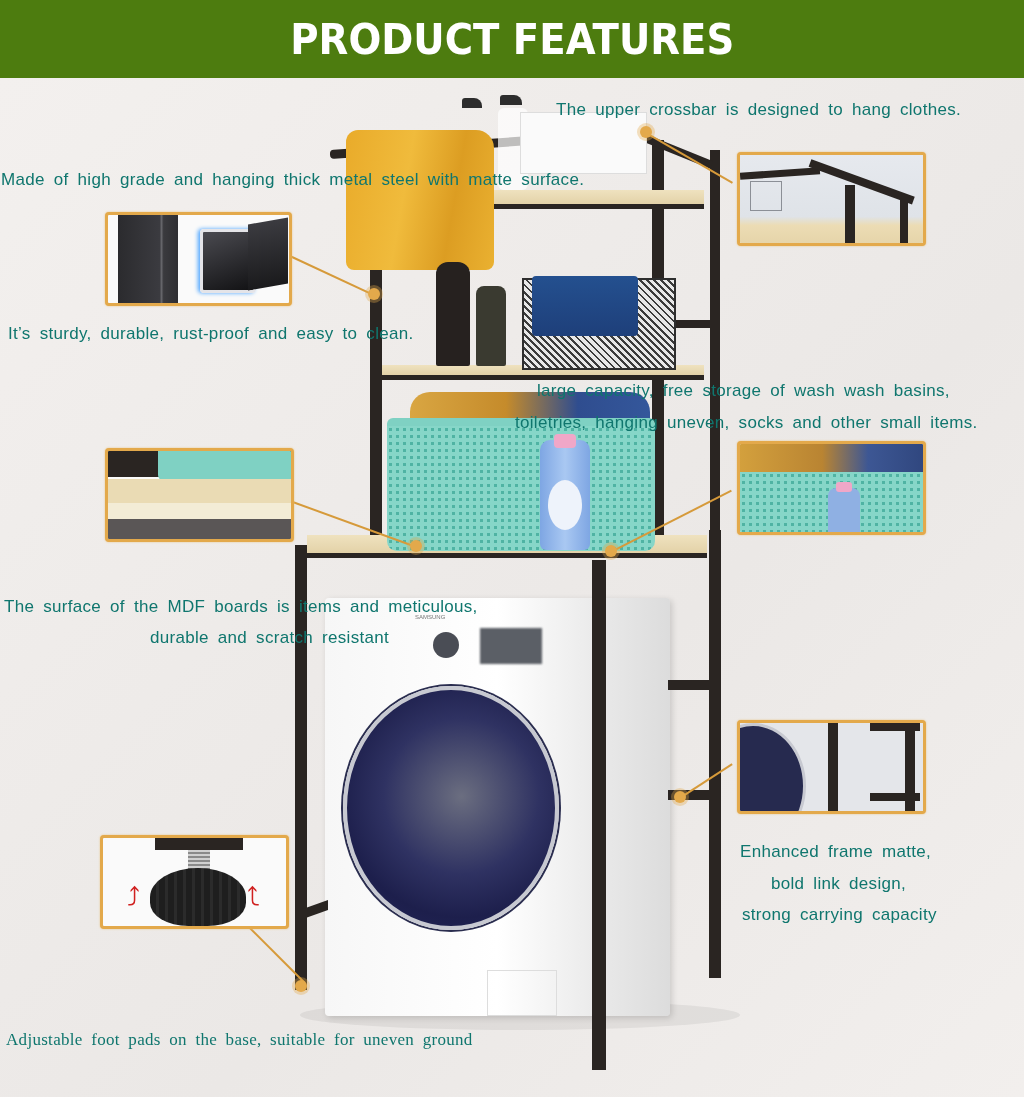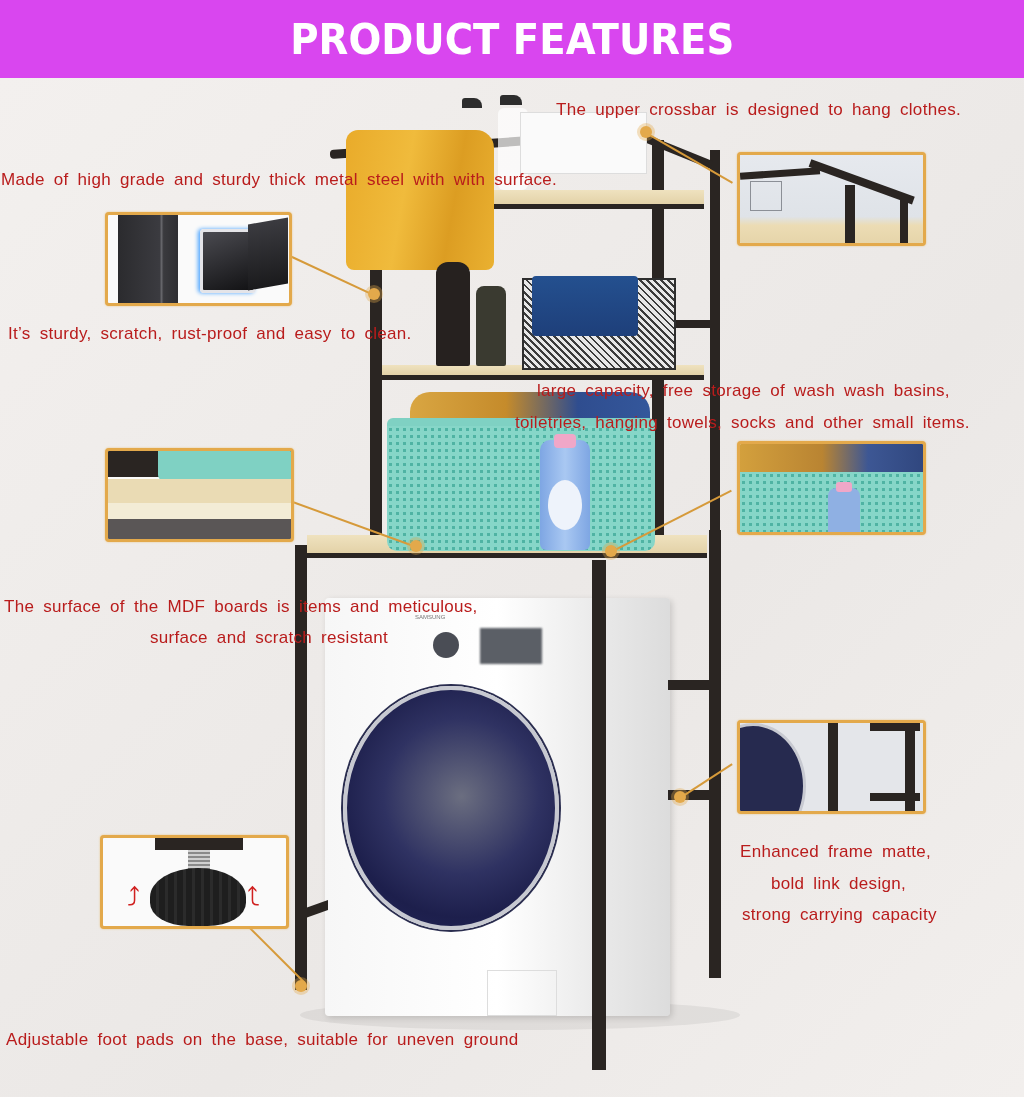--- a/index.html
+++ b/index.html
@@ -1,20 +1,20 @@
 <!DOCTYPE html>
 <html><head>
 <meta charset="utf-8">
 <style>
   html, body { margin:0; padding:0; }
   body { width:1024px; height:1097px; position:relative; overflow:hidden; background:#efecea; font-family:"Liberation Sans", sans-serif; }
-  .banner { position:absolute; left:0; top:0; width:1024px; height:78px; background:#d946ef; display:flex; align-items:center; justify-content:center; }
+  .banner { position:absolute; left:0; top:0; width:1024px; height:78px; background:#4d7c0f; display:flex; align-items:center; justify-content:center; }
   .banner h1 { margin:0; color:#ffffff; font-family:"DejaVu Sans", sans-serif; font-weight:bold; font-size:42px; letter-spacing:0px; transform:scaleX(0.92); }
   .bg { position:absolute; left:0; top:78px; width:1024px; height:1019px; background:linear-gradient(135deg,#f3f0ee 0%,#ebe8e6 60%,#f2efed 100%); }
-  .cap { position:absolute; color:#b91c1c; font-size:17px; word-spacing:4px; letter-spacing:0.3px; white-space:nowrap; }
+  .cap { position:absolute; color:#0f766e; font-size:17px; word-spacing:4px; letter-spacing:0.3px; white-space:nowrap; }
   .cap.center { text-align:center; }
   .inset { position:absolute; border:3px solid #e3a94b; border-radius:4px; background:#fafafa; overflow:hidden; box-shadow:0 0 2px #e9c27e; }
   .line { position:absolute; height:1.5px; background:#d69a3a; transform-origin:0 50%; }
   .dot { position:absolute; width:12px; height:12px; margin:-6px 0 0 -6px; border-radius:50%; background:#e3a94b; box-shadow:0 0 0 3px rgba(227,169,75,0.35); }
   .frame { position:absolute; background:#2a2522; }
   .shelf { position:absolute; background:linear-gradient(#efe2bf,#e3d2a8); border-bottom:5px solid #2a2522; }
 </style>
 </head>
 <body>
 
@@ -134,22 +134,22 @@
 
 <div class="inset" style="left:100px;top:835px;width:183px;height:88px;">
   <div style="position:absolute;left:52px;top:0;width:88px;height:12px;background:#2a2522;"></div>
   <div style="position:absolute;left:85px;top:12px;width:22px;height:24px;background:repeating-linear-gradient(#d0d0d0 0 2px,#8a8a8a 2px 4px);"></div>
   <div style="position:absolute;left:47px;top:30px;width:96px;height:58px;border-radius:50% 50% 40% 40%;background:repeating-linear-gradient(90deg,#1e1e1e 0 6px,#2b2b2b 6px 9px);"></div>
   <div style="position:absolute;left:24px;top:46px;color:#d0201f;font-size:26px;line-height:1;">⤴</div>
   <div style="position:absolute;left:144px;top:46px;color:#d0201f;font-size:26px;line-height:1;transform:scaleX(-1);">⤴</div>
 </div>
 
 <div class="cap" style="left:556px;top:100px;">The upper crossbar is designed to hang clothes.</div>
-<div class="cap" style="left:1px;top:170px;">Made of high grade and sturdy thick metal steel with with surface.</div>
-<div class="cap" style="left:8px;top:324px;">It’s sturdy, scratch, rust-proof and easy to clean.</div>
+<div class="cap" style="left:1px;top:170px;">Made of high grade and hanging thick metal steel with matte surface.</div>
+<div class="cap" style="left:8px;top:324px;">It’s sturdy, durable, rust-proof and easy to clean.</div>
 <div class="cap" style="left:537px;top:381px;">large capacity, free storage of wash wash basins,</div>
-<div class="cap" style="left:515px;top:413px;">toiletries, hanging towels, socks and other small items.</div>
+<div class="cap" style="left:515px;top:413px;">toiletries, hanging uneven, socks and other small items.</div>
 <div class="cap" style="left:4px;top:597px;">The surface of the  MDF boards is items and meticulous,</div>
-<div class="cap" style="left:150px;top:628px;">surface and scratch resistant</div>
+<div class="cap" style="left:150px;top:628px;">durable and scratch resistant</div>
 <div class="cap center" style="left:740px;top:842px;">Enhanced frame matte,</div>
 <div class="cap center" style="left:771px;top:874px;">bold link design,</div>
 <div class="cap center" style="left:742px;top:905px;">strong carrying capacity</div>
-<div class="cap" style="left:6px;top:1030px;">Adjustable foot pads on the base, suitable for uneven ground</div>
+<div class="cap" style="left:6px;top:1030px;font-family:Liberation Serif, serif;">Adjustable foot pads on the base, suitable for uneven ground</div>
 
 </body></html>

